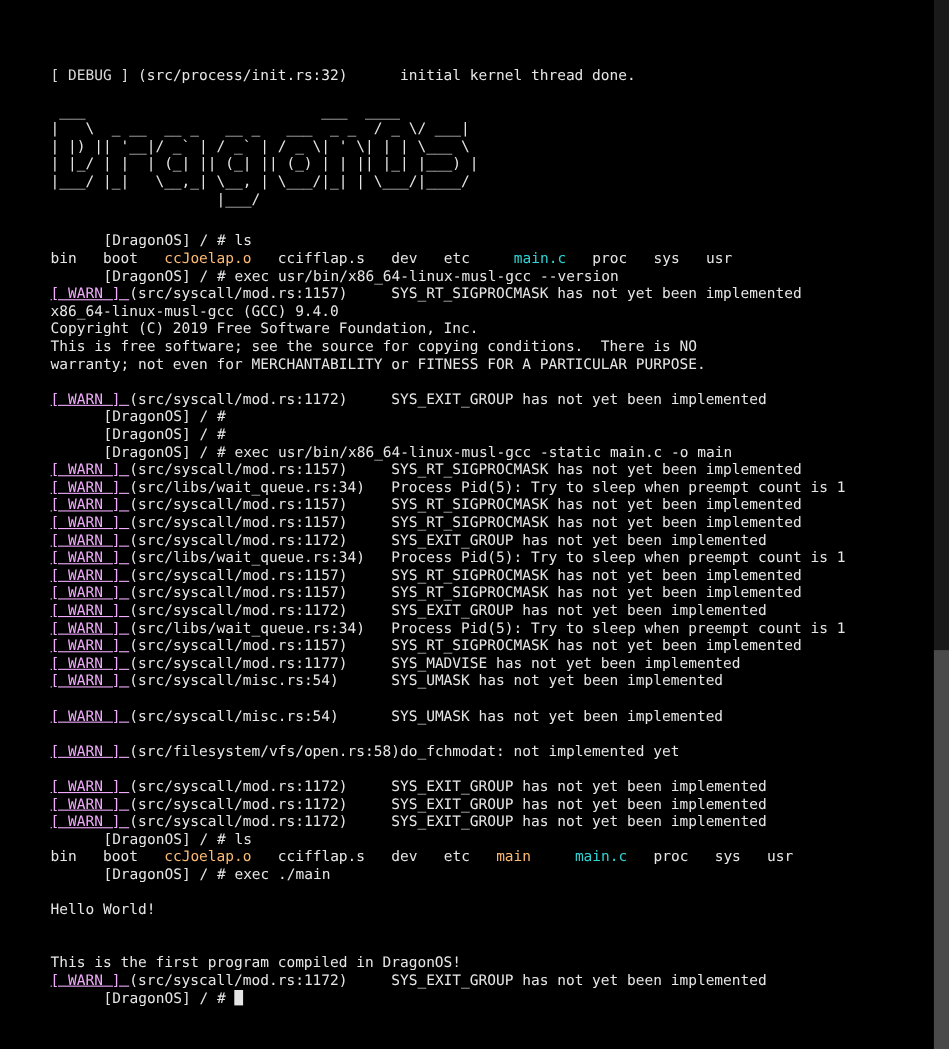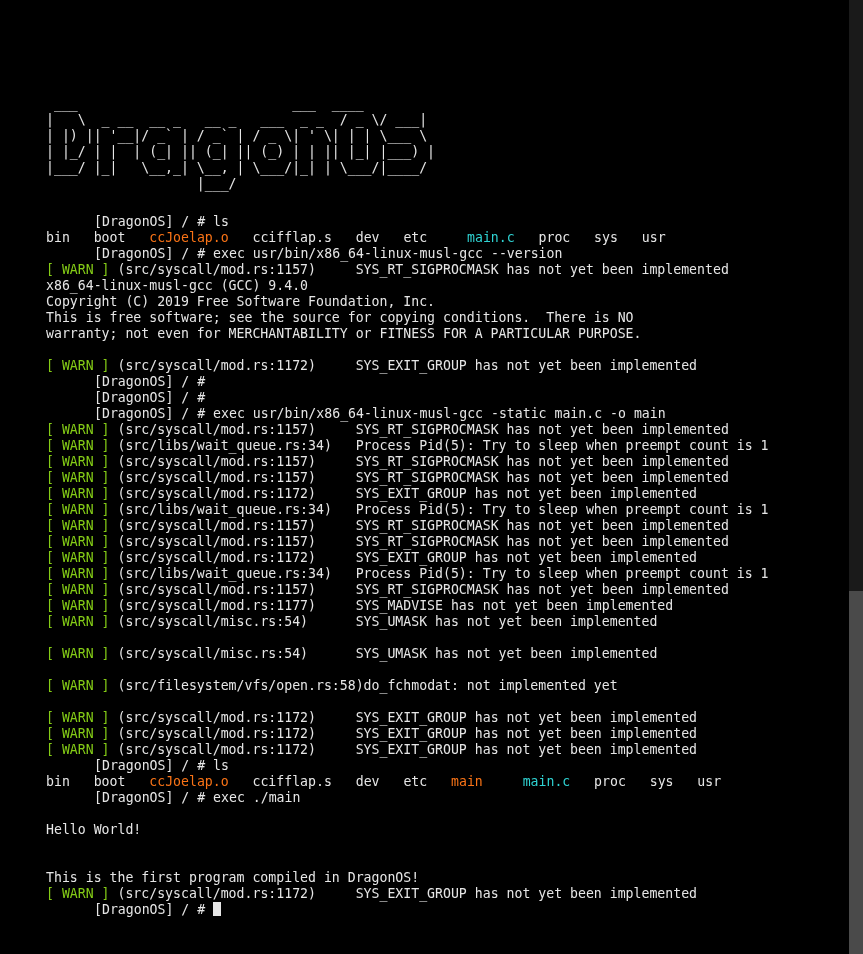--- a/index.html
+++ b/index.html
@@ -27,29 +27,28 @@
     white-space: pre;
     height: 16px;
   }
   .blank { height: 16px; }
   .banner {
     color: #e6e6e6;
     font-family: "DejaVu Sans Mono", "Liberation Mono", monospace;
     font-size: 13.2px;
     line-height: 16px;
     white-space: pre;
-    margin-top: 18px;
     margin-bottom: 6px;
     letter-spacing: 0px;
   }
   .debug  { color: #d8d8d8; }
-  .warn   { color: #84cc16; }
+  .warn   { color: #f0abfc; text-decoration: underline; }
   .white  { color: #e6e6e6; }
   .cyan   { color: #2fd3d3; margin-left: 16px; }
-  .green  { color: #f97316; }
+  .green  { color: #fdba74; }
   .prompt { color: #e6e6e6; margin-left: 48px; }
   .cursor {
     display: inline-block;
     width: 8px;
     height: 14px;
     background: #e6e6e6;
     vertical-align: -2px;
   }
   #scroll-track {
     position: absolute;
@@ -64,21 +63,21 @@
     right: 0;
     top: 0;
     width: 14px;
     background: #4a4a4a;
   }
 </style>
 </head>
 <body>
 
 <div id="terminal">
-  <div id="terminal-body"><div class="blank"></div><div class="banner"> ___                           ___  ____
+  <div id="terminal-body"><div class="line"><span class="debug">[ DEBUG ] </span><span class="white">(src/process/init.rs:32)      </span><span class="white">initial kernel thread done.</span></div><div class="blank"></div><div class="banner"> ___                           ___  ____
 |   \  _ __  __ _   __ _   ___  _ _  / _ \/ ___|
 | |) || '__|/ _` | / _` | / _ \| ' \| | | \___ \
 | |_/ | |  | (_| || (_| || (_) | | || |_| |___) |
 |___/ |_|   \__,_| \__, | \___/|_| | \___/|____/
                    |___/</div><div class="blank"></div><div class="line"><span class="prompt">[DragonOS] / # </span><span class="white">ls</span></div><div class="line"><span class="white">bin</span><span>   </span><span class="white">boot</span><span>   </span><span class="green">ccJoelap.o</span><span>   </span><span class="white">ccifflap.s</span><span>   </span><span class="white">dev</span><span>   </span><span class="white">etc</span><span>   </span><span class="cyan">main.c</span><span>   </span><span class="white">proc</span><span>   </span><span class="white">sys</span><span>   </span><span class="white">usr</span></div><div class="line"><span class="prompt">[DragonOS] / # </span><span class="white">exec usr/bin/x86_64-linux-musl-gcc --version</span></div><div class="line"><span class="warn">[ WARN ] </span><span class="white">(src/syscall/mod.rs:1157)     </span><span class="white">SYS_RT_SIGPROCMASK has not yet been implemented</span></div><div class="line"><span class="white">x86_64-linux-musl-gcc (GCC) 9.4.0</span></div><div class="line"><span class="white">Copyright (C) 2019 Free Software Foundation, Inc.</span></div><div class="line"><span class="white">This is free software; see the source for copying conditions.  There is NO</span></div><div class="line"><span class="white">warranty; not even for MERCHANTABILITY or FITNESS FOR A PARTICULAR PURPOSE.</span></div><div class="blank"></div><div class="line"><span class="warn">[ WARN ] </span><span class="white">(src/syscall/mod.rs:1172)     </span><span class="white">SYS_EXIT_GROUP has not yet been implemented</span></div><div class="line"><span class="prompt">[DragonOS] / # </span><span class="white"></span></div><div class="line"><span class="prompt">[DragonOS] / # </span><span class="white"></span></div><div class="line"><span class="prompt">[DragonOS] / # </span><span class="white">exec usr/bin/x86_64-linux-musl-gcc -static main.c -o main</span></div><div class="line"><span class="warn">[ WARN ] </span><span class="white">(src/syscall/mod.rs:1157)     </span><span class="white">SYS_RT_SIGPROCMASK has not yet been implemented</span></div><div class="line"><span class="warn">[ WARN ] </span><span class="white">(src/libs/wait_queue.rs:34)   </span><span class="white">Process Pid(5): Try to sleep when preempt count is 1</span></div><div class="line"><span class="warn">[ WARN ] </span><span class="white">(src/syscall/mod.rs:1157)     </span><span class="white">SYS_RT_SIGPROCMASK has not yet been implemented</span></div><div class="line"><span class="warn">[ WARN ] </span><span class="white">(src/syscall/mod.rs:1157)     </span><span class="white">SYS_RT_SIGPROCMASK has not yet been implemented</span></div><div class="line"><span class="warn">[ WARN ] </span><span class="white">(src/syscall/mod.rs:1172)     </span><span class="white">SYS_EXIT_GROUP has not yet been implemented</span></div><div class="line"><span class="warn">[ WARN ] </span><span class="white">(src/libs/wait_queue.rs:34)   </span><span class="white">Process Pid(5): Try to sleep when preempt count is 1</span></div><div class="line"><span class="warn">[ WARN ] </span><span class="white">(src/syscall/mod.rs:1157)     </span><span class="white">SYS_RT_SIGPROCMASK has not yet been implemented</span></div><div class="line"><span class="warn">[ WARN ] </span><span class="white">(src/syscall/mod.rs:1157)     </span><span class="white">SYS_RT_SIGPROCMASK has not yet been implemented</span></div><div class="line"><span class="warn">[ WARN ] </span><span class="white">(src/syscall/mod.rs:1172)     </span><span class="white">SYS_EXIT_GROUP has not yet been implemented</span></div><div class="line"><span class="warn">[ WARN ] </span><span class="white">(src/libs/wait_queue.rs:34)   </span><span class="white">Process Pid(5): Try to sleep when preempt count is 1</span></div><div class="line"><span class="warn">[ WARN ] </span><span class="white">(src/syscall/mod.rs:1157)     </span><span class="white">SYS_RT_SIGPROCMASK has not yet been implemented</span></div><div class="line"><span class="warn">[ WARN ] </span><span class="white">(src/syscall/mod.rs:1177)     </span><span class="white">SYS_MADVISE has not yet been implemented</span></div><div class="line"><span class="warn">[ WARN ] </span><span class="white">(src/syscall/misc.rs:54)      </span><span class="white">SYS_UMASK has not yet been implemented</span></div><div class="blank"></div><div class="line"><span class="warn">[ WARN ] </span><span class="white">(src/syscall/misc.rs:54)      </span><span class="white">SYS_UMASK has not yet been implemented</span></div><div class="blank"></div><div class="line"><span class="warn">[ WARN ] </span><span class="white">(src/filesystem/vfs/open.rs:58)</span><span class="white">do_fchmodat: not implemented yet</span></div><div class="blank"></div><div class="line"><span class="warn">[ WARN ] </span><span class="white">(src/syscall/mod.rs:1172)     </span><span class="white">SYS_EXIT_GROUP has not yet been implemented</span></div><div class="line"><span class="warn">[ WARN ] </span><span class="white">(src/syscall/mod.rs:1172)     </span><span class="white">SYS_EXIT_GROUP has not yet been implemented</span></div><div class="line"><span class="warn">[ WARN ] </span><span class="white">(src/syscall/mod.rs:1172)     </span><span class="white">SYS_EXIT_GROUP has not yet been implemented</span></div><div class="line"><span class="prompt">[DragonOS] / # </span><span class="white">ls</span></div><div class="line"><span class="white">bin</span><span>   </span><span class="white">boot</span><span>   </span><span class="green">ccJoelap.o</span><span>   </span><span class="white">ccifflap.s</span><span>   </span><span class="white">dev</span><span>   </span><span class="white">etc</span><span>   </span><span class="green">main</span><span>   </span><span class="cyan">main.c</span><span>   </span><span class="white">proc</span><span>   </span><span class="white">sys</span><span>   </span><span class="white">usr</span></div><div class="line"><span class="prompt">[DragonOS] / # </span><span class="white">exec ./main</span></div><div class="blank"></div><div class="line"><span class="white">Hello World!</span></div><div class="blank"></div><div class="blank"></div><div class="line"><span class="white">This is the first program compiled in DragonOS!</span></div><div class="line"><span class="warn">[ WARN ] </span><span class="white">(src/syscall/mod.rs:1172)     </span><span class="white">SYS_EXIT_GROUP has not yet been implemented</span></div><div class="line"><span class="prompt">[DragonOS] / # </span><span class="cursor"></span></div></div>
   <div id="scroll-track">
     <div id="scroll-thumb" style="top: 62%; height: 38%;"></div>
   </div>
 </div>
 

